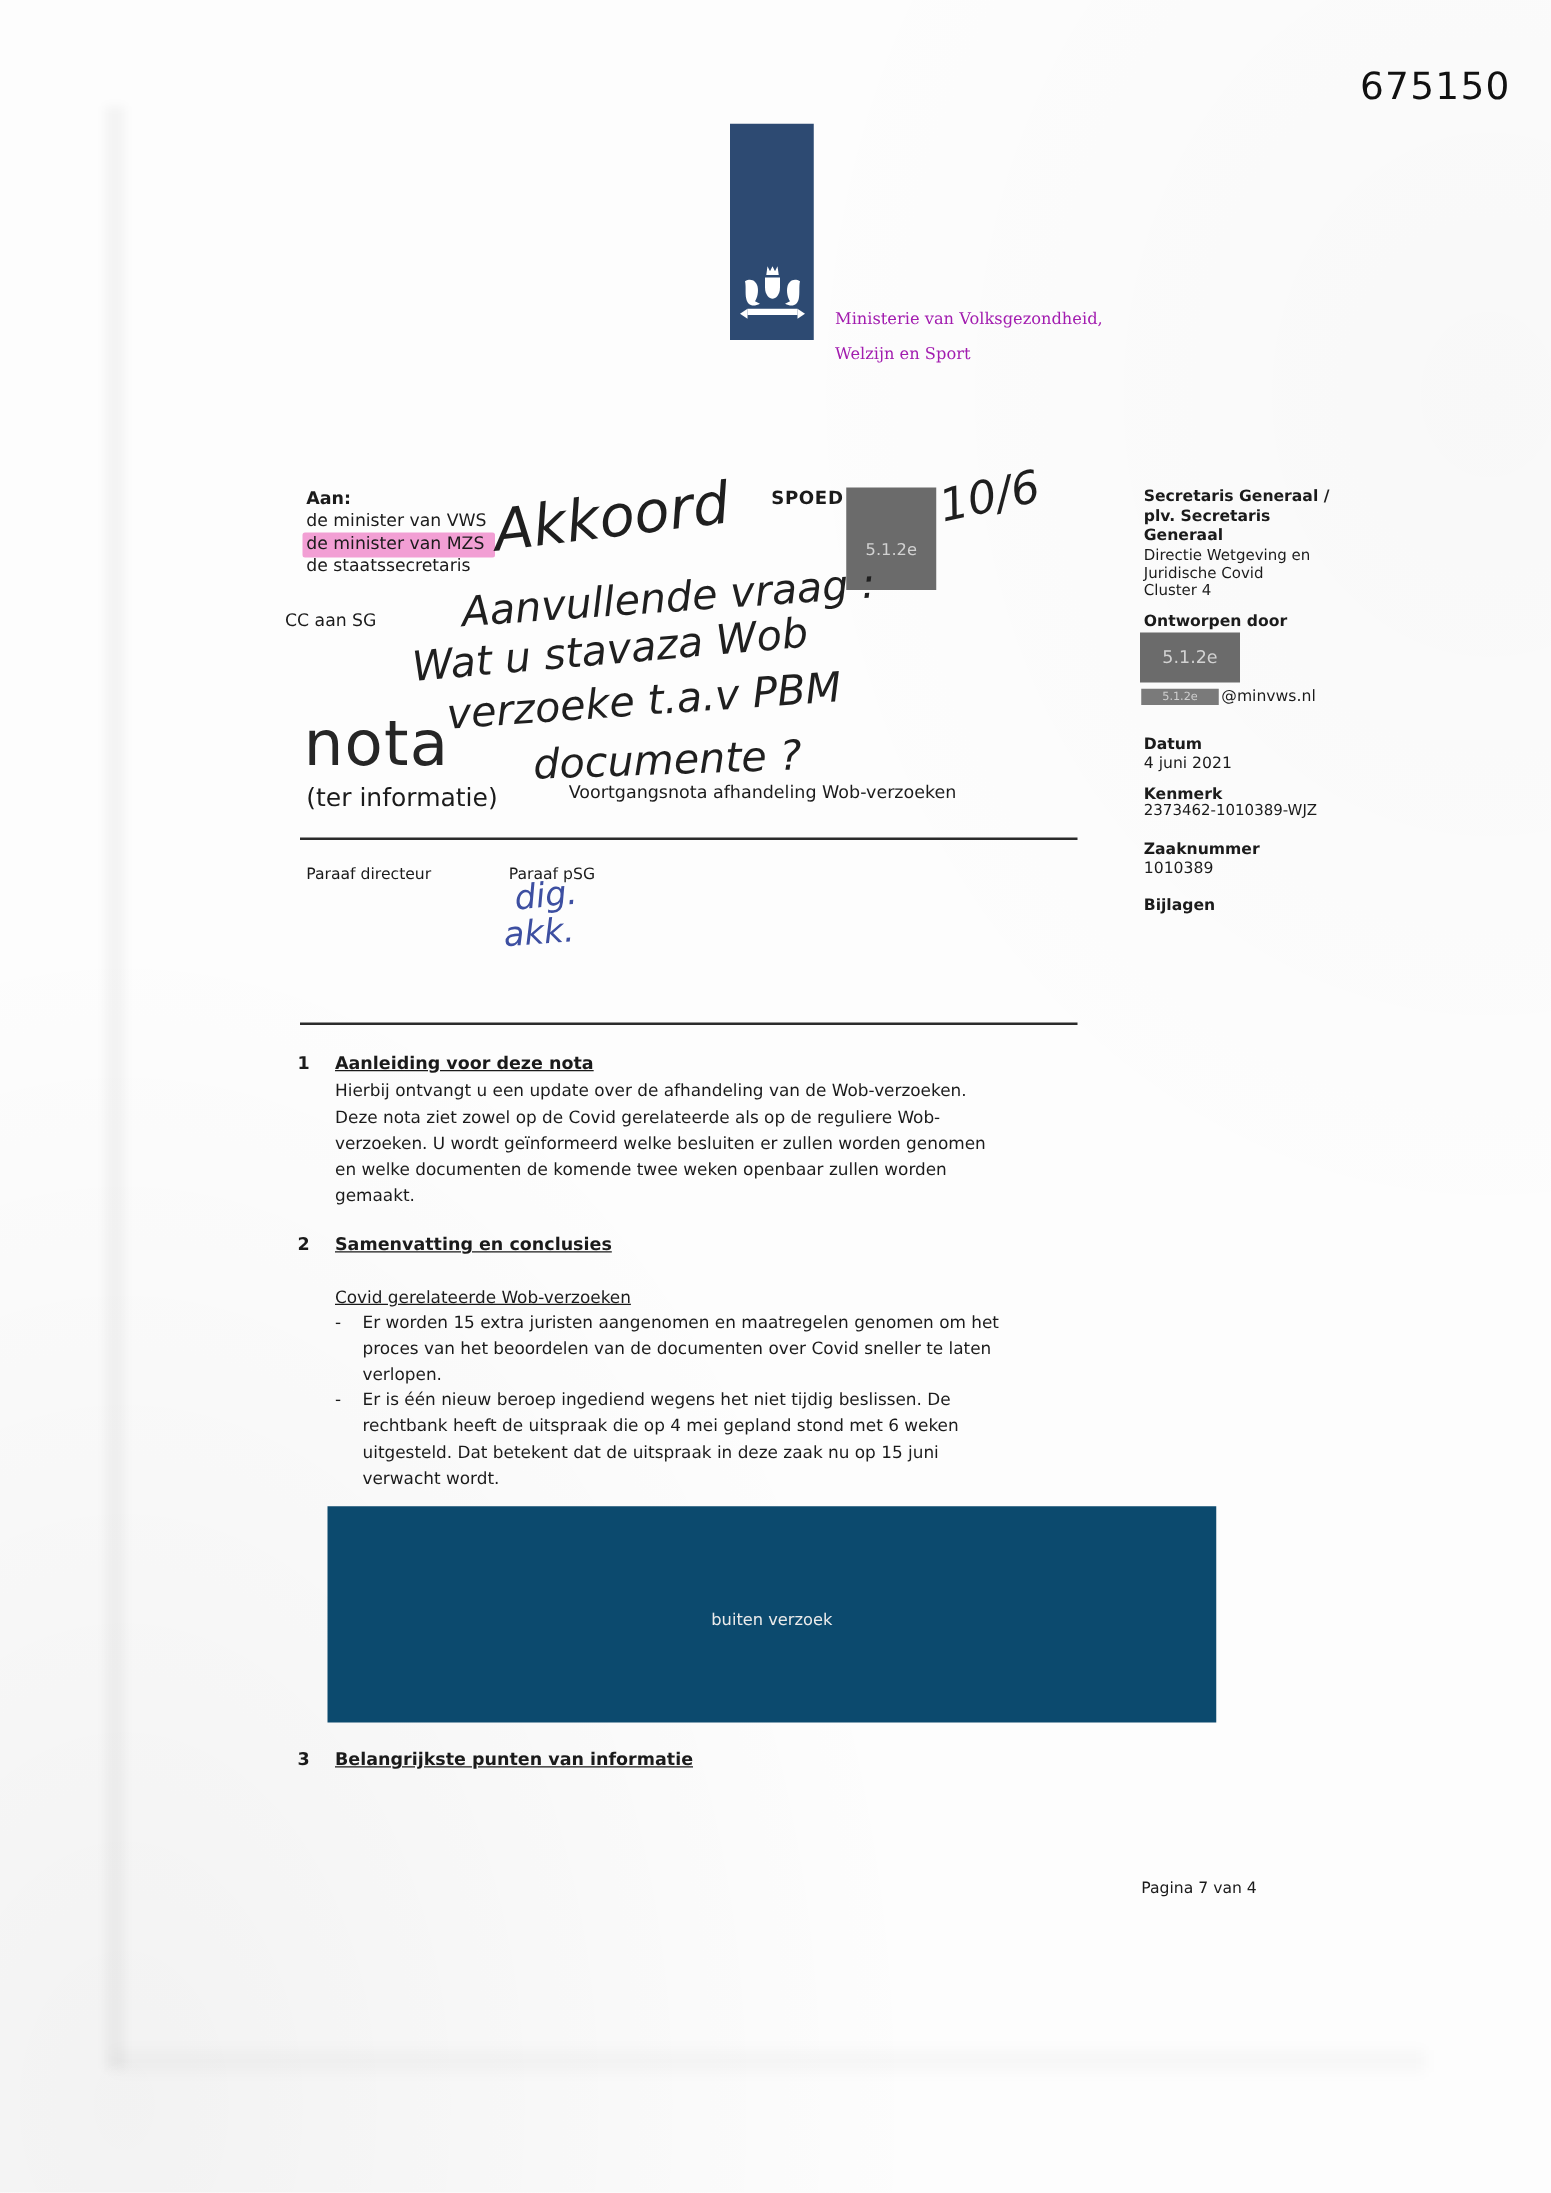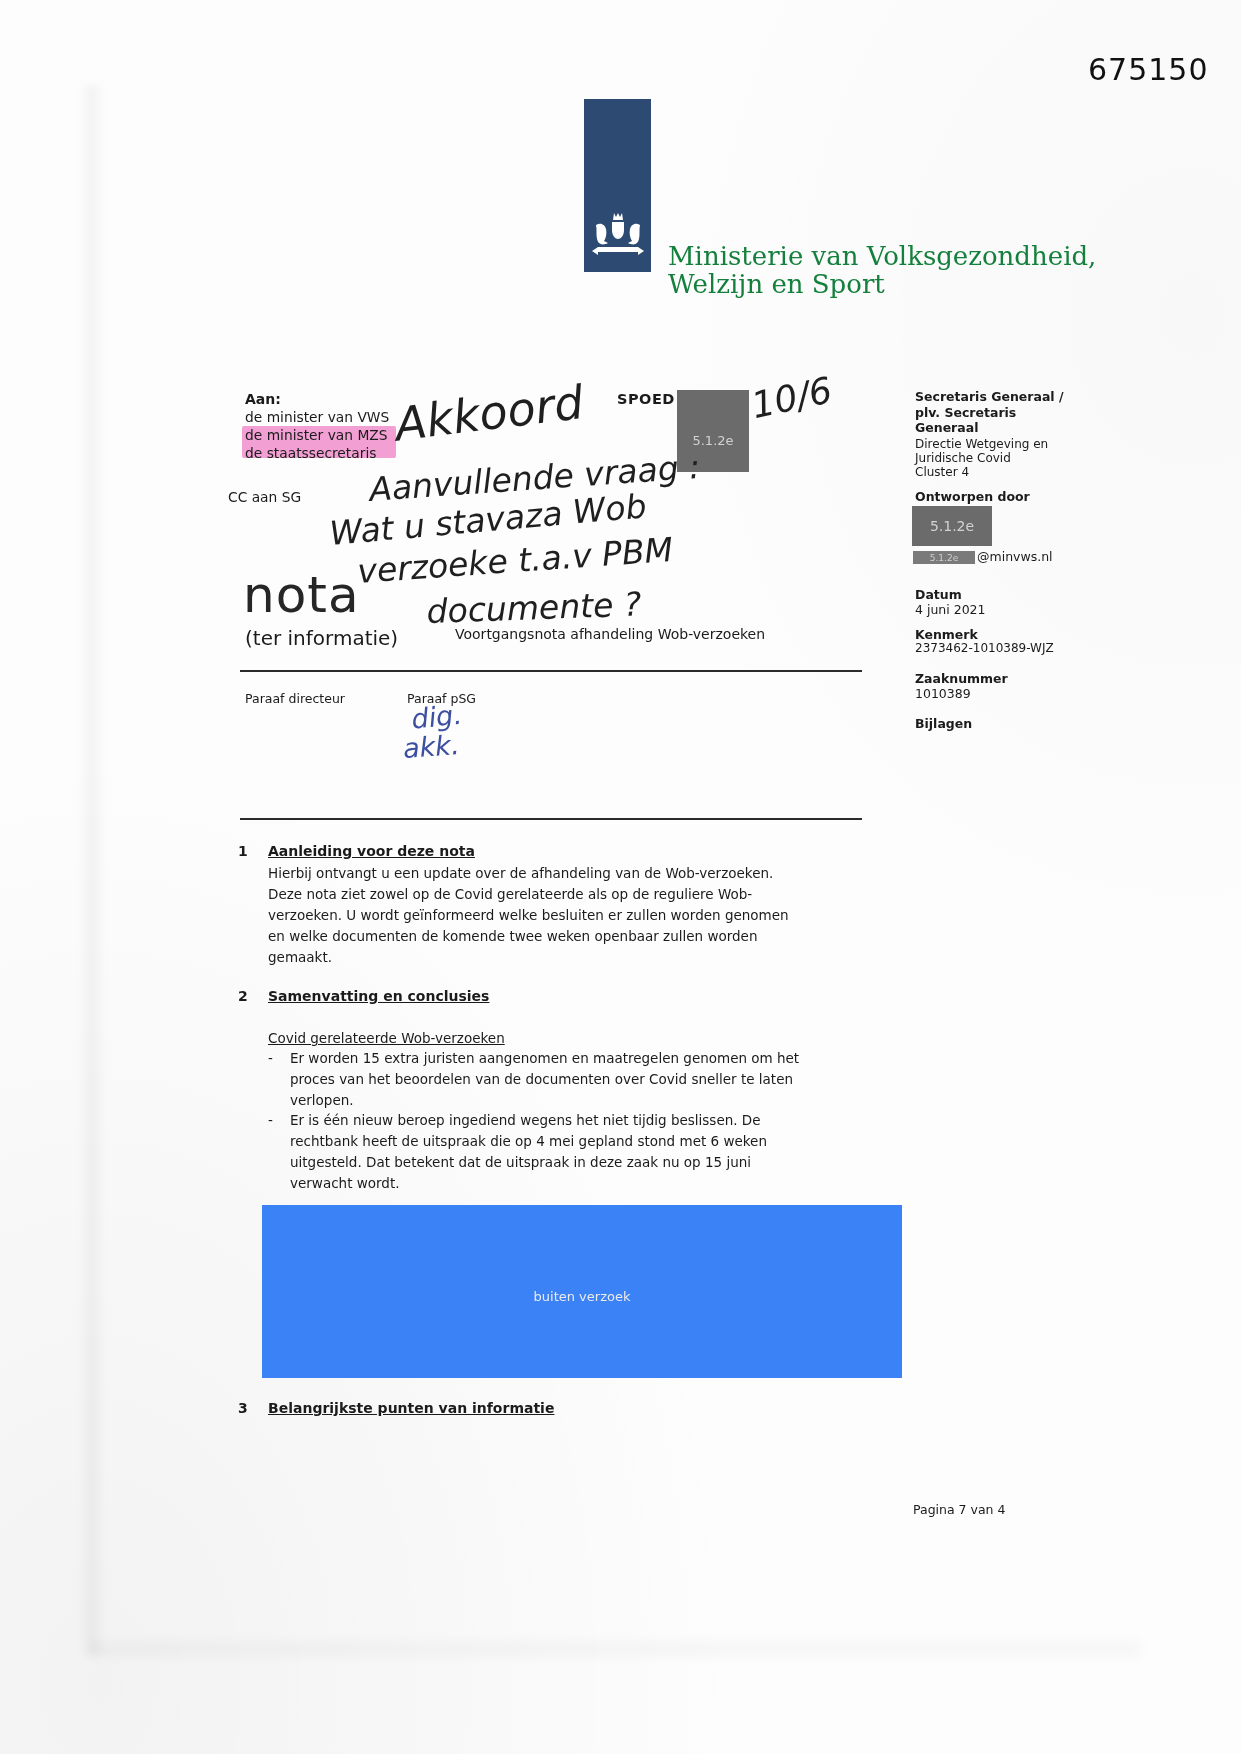--- a/index.html
+++ b/index.html
@@ -15,28 +15,28 @@
   }
   .abs{position:absolute;}
   .b{font-weight:bold;}
   #scan-edge-left{left:84px;top:85px;width:16px;height:1570px;background:rgba(0,0,0,0.035);filter:blur(4px);}
   #scan-edge-bottom{left:90px;top:1640px;width:1050px;height:18px;background:rgba(0,0,0,0.025);filter:blur(5px);}
 
   #stamp{left:1088px;top:52px;font-size:30px;letter-spacing:1px;color:#111;}
 
   #logo-bar{left:584px;top:99px;width:67px;height:173px;background:#2d4a72;}
   #logo-bar svg{position:absolute;left:50%;bottom:7px;transform:translateX(-50%);}
-  #ministry-name{left:668px;top:242px;font-family:"DejaVu Serif",serif;font-size:26px;line-height:28px;color:#15803d;}
+  #ministry-name{left:668px;top:242px;font-family:"DejaVu Serif",serif;font-size:13px;line-height:28px;color:#a21caf;}
 
   .body-txt{font-size:13.5px;line-height:21px;}
   #aan-label{left:245px;top:391px;font-size:14px;}
   .aan-line{font-size:13.8px;}
   #aan-1{left:245px;top:409px;}
   #aan-2{left:245px;top:427px;}
-  #aan-2 .hl{background:#f29fd4;padding:1px 8px 15px 3px;margin-left:-3px;border-radius:2px;}
+  #aan-2 .hl{background:#f29fd4;padding:1px 8px 3px 3px;margin-left:-3px;border-radius:2px;}
   #aan-3{left:245px;top:445px;}
   #cc-line{left:228px;top:489px;font-size:13.8px;}
   #spoed{left:617px;top:391px;font-size:14.5px;letter-spacing:.5px;}
 
   .redaction{background:#6b6b6b;color:#d2d2d2;display:flex;align-items:center;justify-content:center;}
   #redaction-top{left:677px;top:390px;width:72px;height:82px;font-size:13px;padding-top:18px;box-sizing:border-box;}
   #redaction-author{left:912px;top:506px;width:80px;height:40px;font-size:14px;}
   #redaction-email{left:913px;top:551px;width:62px;height:13px;font-size:9px;background:#7a7a7a;color:#cfcfcf;}
 
   .hw{font-style:italic;color:#1f1f1f;white-space:nowrap;transform-origin:left top;}
@@ -73,21 +73,21 @@
   #sb-bijlagen-l{left:915px;top:716px;}
 
   .sec-num{font-size:14px;font-weight:bold;}
   .sec-title{font-size:14px;font-weight:bold;text-decoration:underline;}
   #s1-num{left:238px;top:843px;} #s1-title{left:268px;top:843px;}
   #s1-body{left:268px;top:863px;width:560px;}
   #s2-num{left:238px;top:988px;} #s2-title{left:268px;top:988px;}
   #s2-sub{left:268px;top:1028px;text-decoration:underline;}
   #b1-dash{left:268px;top:1048px;} #b1-lines{left:290px;top:1048px;}
   #b2-dash{left:268px;top:1110px;} #b2-lines{left:290px;top:1110px;}
-  #gray-block{left:262px;top:1205px;width:640px;height:173px;background:#3b82f6;
+  #gray-block{left:262px;top:1205px;width:711px;height:173px;background:#0c4a6e;
               display:flex;justify-content:center;align-items:flex-start;padding-top:84px;box-sizing:border-box;
               color:#ebebeb;font-size:13px;}
   #s3-num{left:238px;top:1400px;} #s3-title{left:268px;top:1400px;}
   #footer-page{left:913px;top:1502px;font-size:12.5px;}
 </style>
 </head>
 <body>
 
 <div class="abs" id="scan-edge-left"></div>
 <div class="abs" id="scan-edge-bottom"></div>

